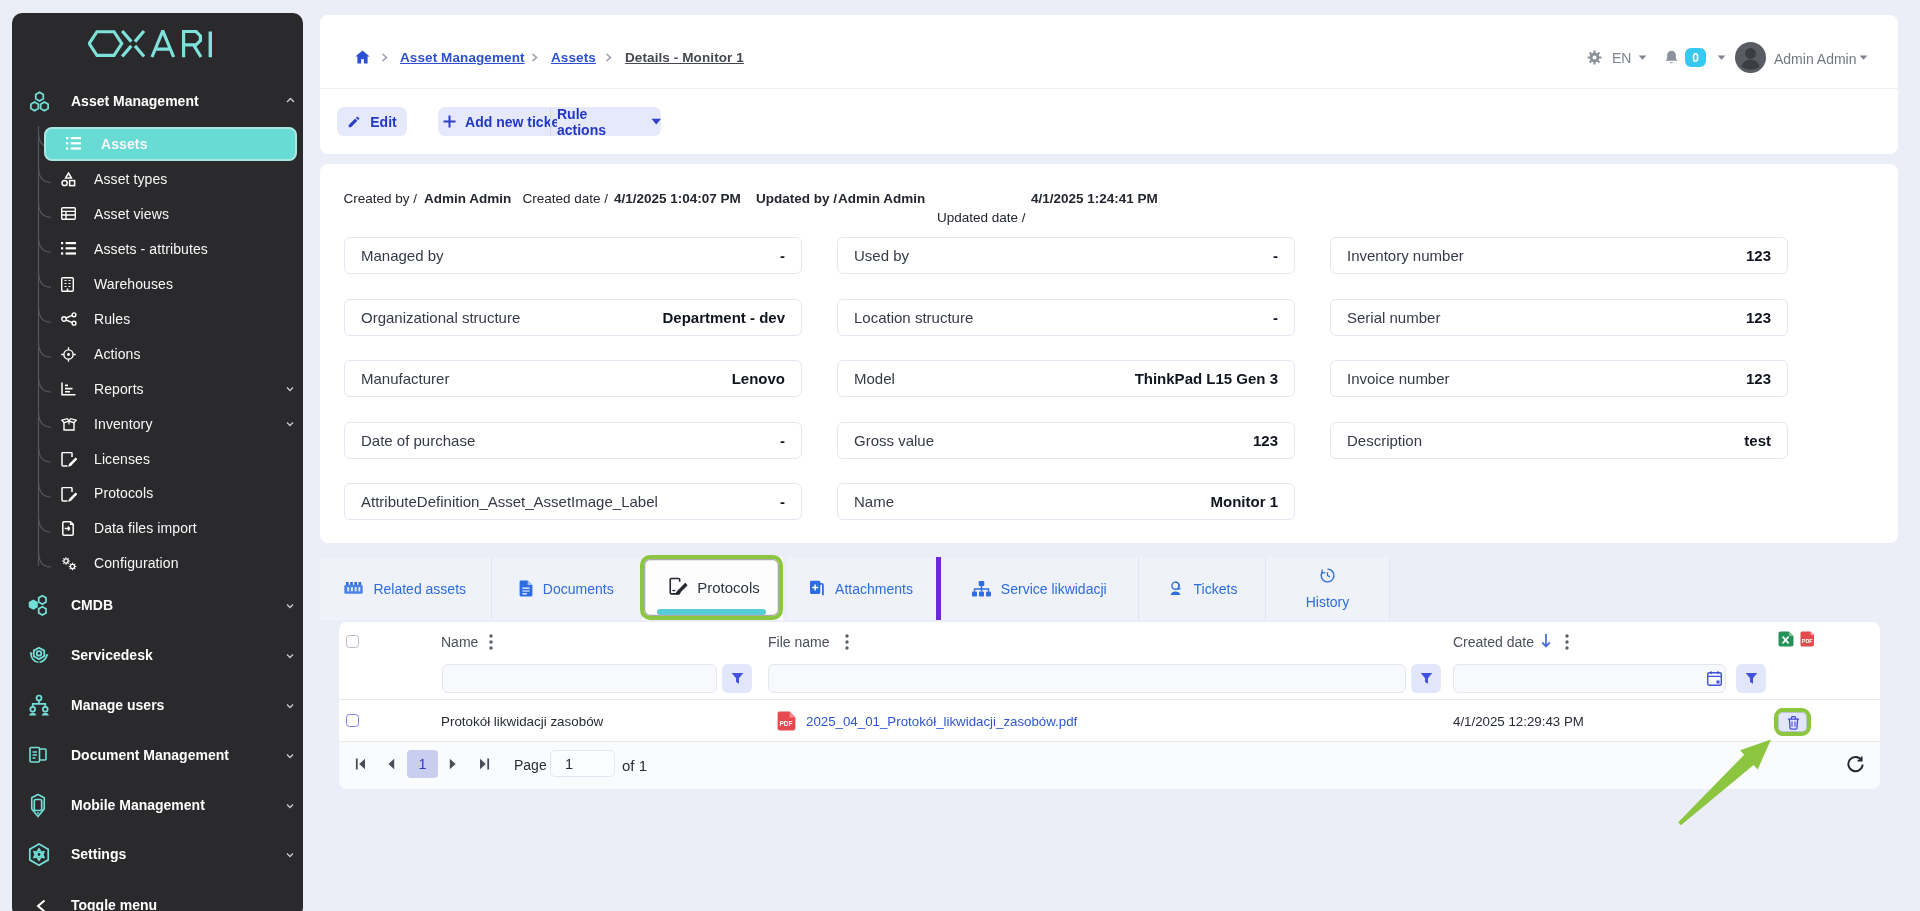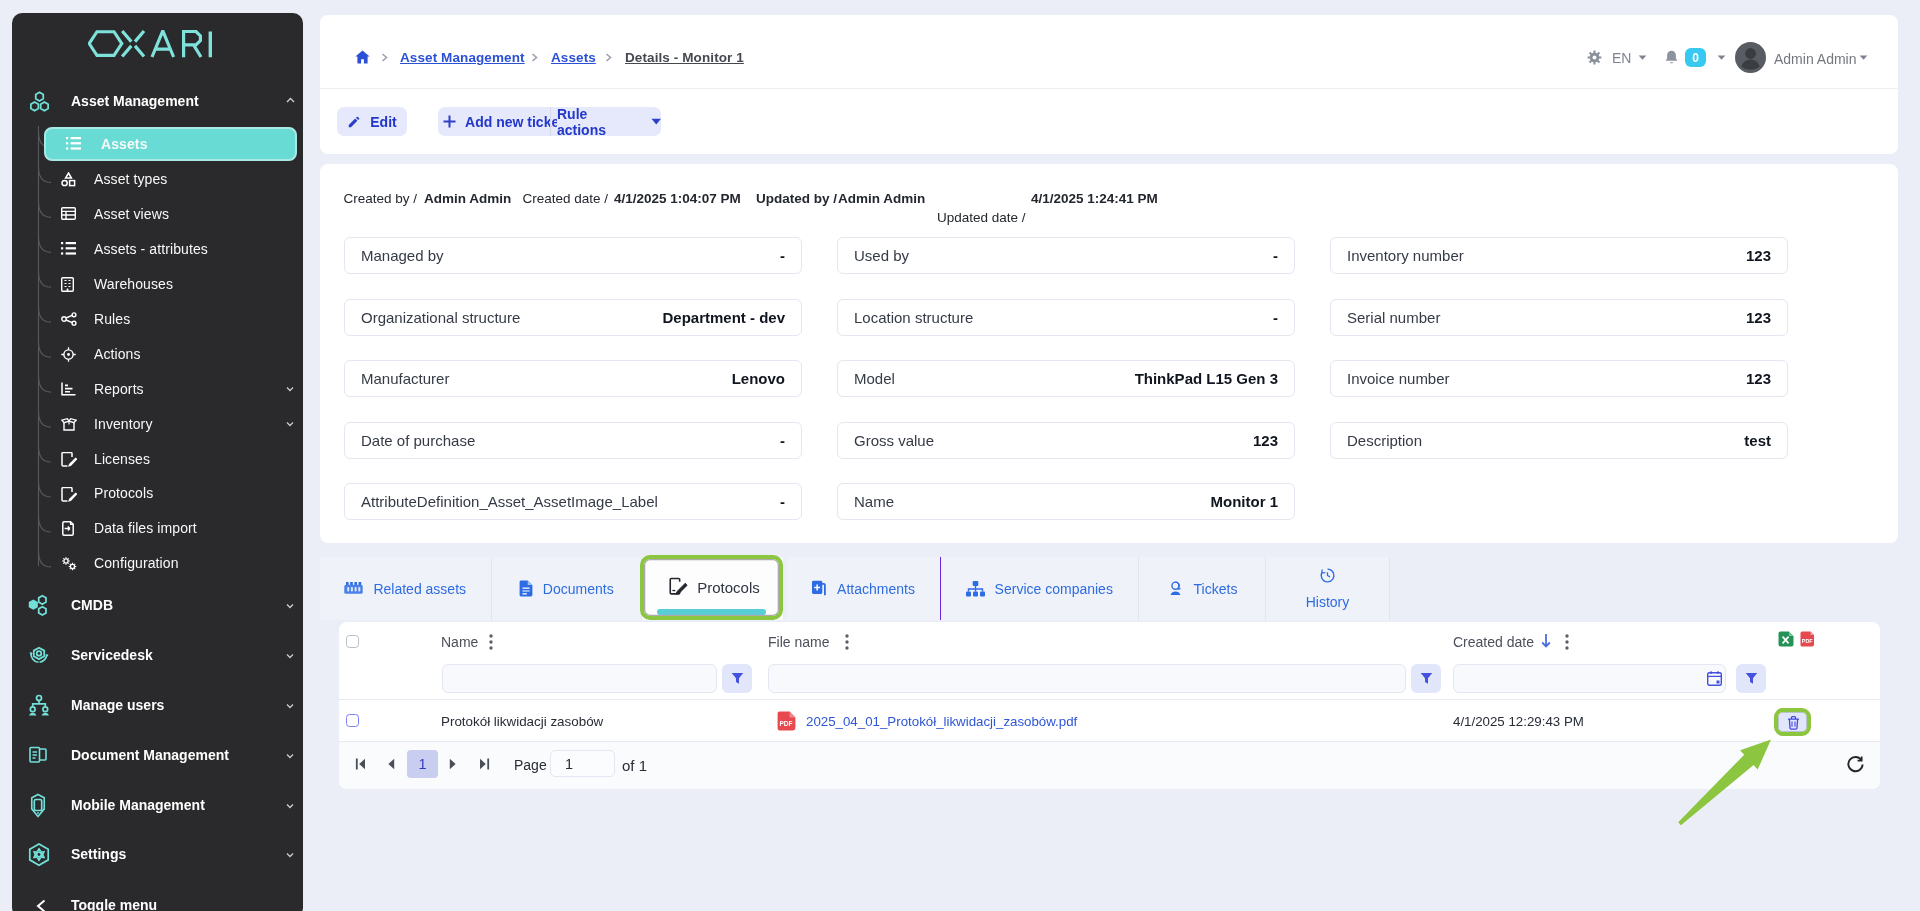--- a/index.html
+++ b/index.html
@@ -397,39 +397,39 @@
     <span>Related assets</span>
   </div>
 <div class="tab" style="left:491.5px;width:150.5px;border-right:1px solid #e2e5f1;">
     <svg width="14" height="17" viewBox="0 0 14 17">
       <path d="M8.7 0.5 H2 a1.4 1.4 0 0 0 -1.4 1.4 V15 a1.4 1.4 0 0 0 1.4 1.4 h10 a1.4 1.4 0 0 0 1.4 -1.4 V5 Z" fill="#2d6ce2"></path>
       <path d="M8.7 0.5 V5 H13.4" fill="#9ec1f2"></path>
       <path d="M3.4 8.2 h7.2 M3.4 11 h7.2 M3.4 13.8 h4.5" stroke="#fff" stroke-width="1.2"></path>
     </svg>
     <span>Documents</span>
   </div>
-<div class="tab" style="left:786.5px;width:154.0px;border-right:1px solid #6d28d9;">
+<div class="tab" style="left:786.5px;width:154.0px;border-right:5px solid #6d28d9;">
     <svg width="16" height="17" viewBox="0 0 16 17">
       <path d="M5 3.8 H12.6 a1.3 1.3 0 0 1 1.3 1.3 V15.2" fill="none" stroke="#2d6ce2" stroke-width="1.8"></path>
       <rect x="1" y="0.7" width="10.3" height="13.2" rx="1.4" fill="#2d6ce2"></rect>
       <path d="M6.15 4.4 v6 M3.15 7.4 h6" stroke="#fff" stroke-width="1.5"></path>
     </svg>
     <span>Attachments</span>
   </div>
 <div class="tab" style="left:940.5px;width:198.5px;border-right:1px solid #e2e5f1;">
     <svg width="19" height="16" viewBox="0 0 19 16">
       <g fill="#2d6ce2">
         <rect x="6.7" y="0" width="5.6" height="5" rx="1"></rect>
         <rect x="0" y="10.5" width="5" height="5" rx="1"></rect>
         <rect x="7" y="10.5" width="5" height="5" rx="1"></rect>
         <rect x="14" y="10.5" width="5" height="5" rx="1"></rect>
       </g>
       <path d="M9.5 5 V8 M2.5 10.5 V8 H16.5 V10.5 M9.5 8 V10.5" stroke="#2d6ce2" stroke-width="1.4" fill="none"></path>
     </svg>
-    <span>Service companies</span>
+    <span>Service likwidacji</span>
   </div>
 <div class="tab" style="left:1139px;width:127px;border-right:1px solid #e2e5f1;">
     <svg width="17" height="17" viewBox="0 0 24 24" fill="none" stroke="#2d6ce2" stroke-width="2">
       <path d="M4 19 a8 8 0 1 1 16 0" fill="#2d6ce2" stroke="none" opacity="0"></path>
       <circle cx="12" cy="8" r="5"></circle>
       <path d="M12 3 a5 5 0 0 1 5 5 c0 2 -1 3.5 -2 4.5" stroke-width="2"></path>
       <path d="M5 21 a7.5 7.5 0 0 1 14 0 Z" fill="#2d6ce2" stroke="none"></path>
       <path d="M14.5 12.5 c1.5 .8 3.5 .5 4.5 -1" stroke-width="1.6"></path>
     </svg>
     <span>Tickets</span>

